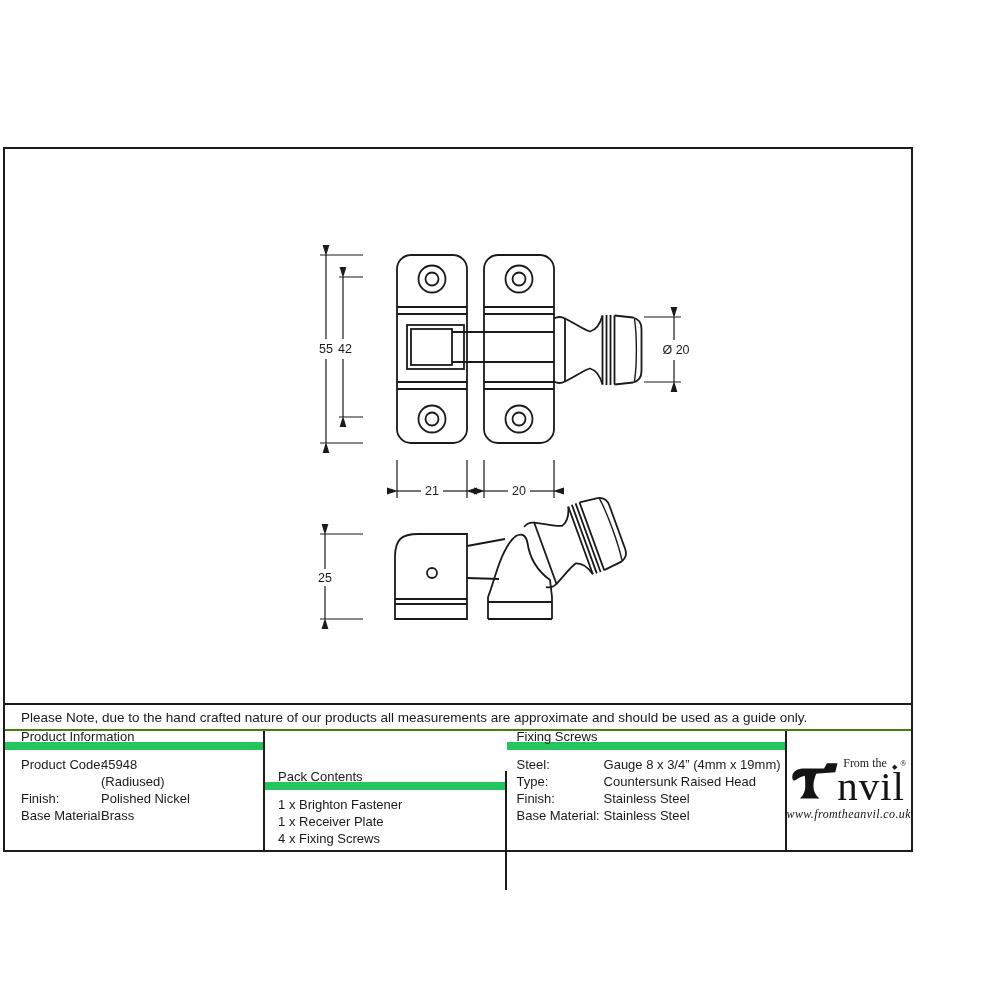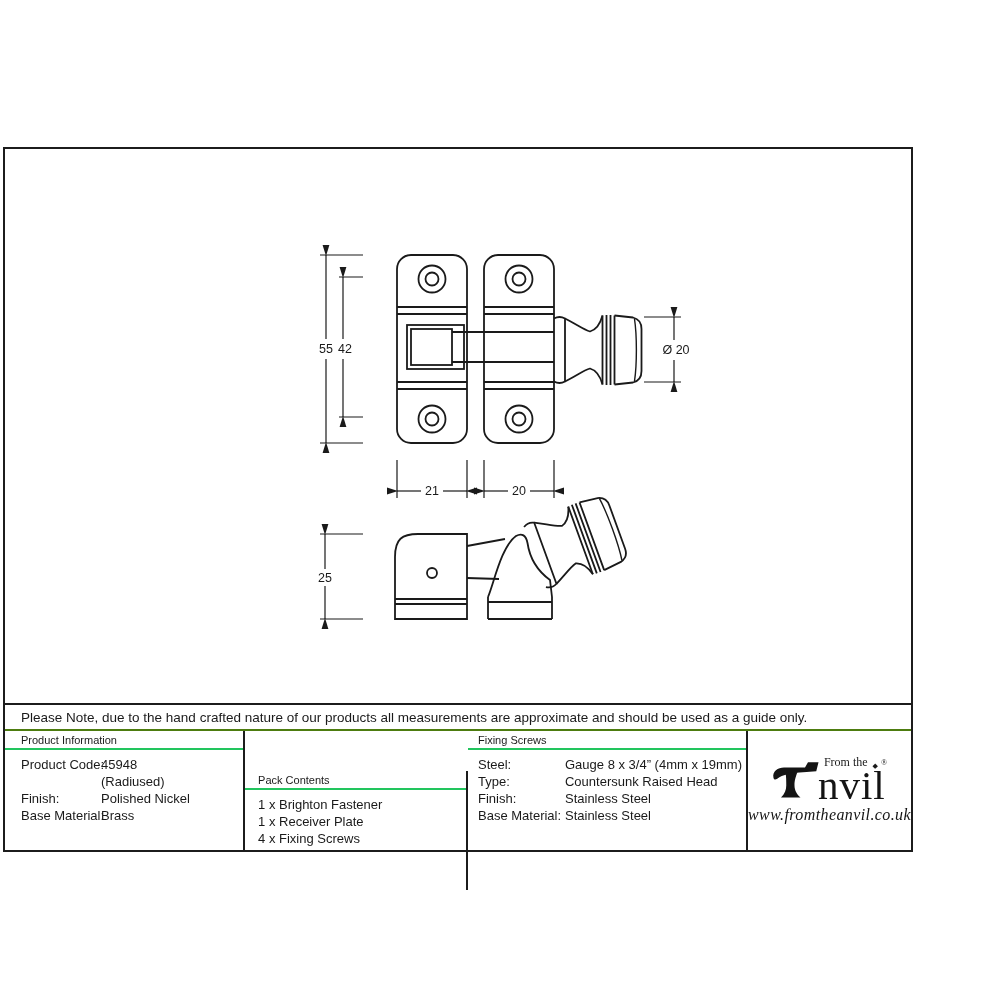--- a/index.html
+++ b/index.html
@@ -19,22 +19,22 @@
   }
   .info-table{
     position:absolute;left:0;top:582px;bottom:0;width:100%;display:flex;
   }
   .col{box-sizing:border-box;height:100%;}
   .col1{width:280px;border-right:2px solid #1c1c1c;}
   .col2{width:260px;border-right:2px solid #1c1c1c;margin-top:40px;}
   .col3{width:280px;border-right:2px solid #1c1c1c;}
   .col4{flex:1;display:flex;align-items:center;justify-content:center;}
   .cell-header{
-    height:19px;box-sizing:border-box;border-bottom:2px solid #22c55e;
-    display:flex;align-items:center;font-size:11px;padding-left:16px;
+    height:19px;box-sizing:border-box;border-bottom:8px solid #22c55e;
+    display:flex;align-items:center;font-size:13px;padding-left:16px;
   }
   .col2 .cell-header{padding-left:13px;}
   .col3 .cell-header{padding-left:10px;}
   .cell-body{padding:6px 4px 0 16px;font-size:13px;line-height:17px;}
   .col2 .cell-body{padding-left:13px;}
   .col3 .cell-body{padding-left:10px;}
   .kv{display:flex;}
   .kv .k{width:80px;flex-shrink:0;white-space:nowrap;}
   .col3 .kv .k{width:87px;}
   .kv .v{white-space:nowrap;}
@@ -47,21 +47,21 @@
     font-family:"Liberation Serif",serif;font-size:12px;color:#1a1a1a;
     display:flex;align-items:flex-end;height:12px;margin-left:6px;white-space:nowrap;
   }
   .logo-top .diamond{font-size:7px;margin-left:5px;}
   .logo-top .reg{font-size:8px;position:relative;top:-3px;margin-left:3px;}
   .logo-name{
     font-family:"Liberation Serif",serif;font-size:41px;line-height:31px;
     letter-spacing:1px;color:#141414;
   }
   .logo-site{
-    font-family:"Liberation Serif",serif;font-style:italic;font-size:16px;
+    font-family:"Liberation Serif",serif;font-style:italic;font-size:12px;
     margin-top:4px;letter-spacing:0.4px;color:#141414;white-space:nowrap;
   }
 </style>
 </head>
 <body>
 
 <div class="sheet">
 
   <svg class="drawing" viewBox="0 0 990 554" xmlns="http://www.w3.org/2000/svg">
     <defs>

